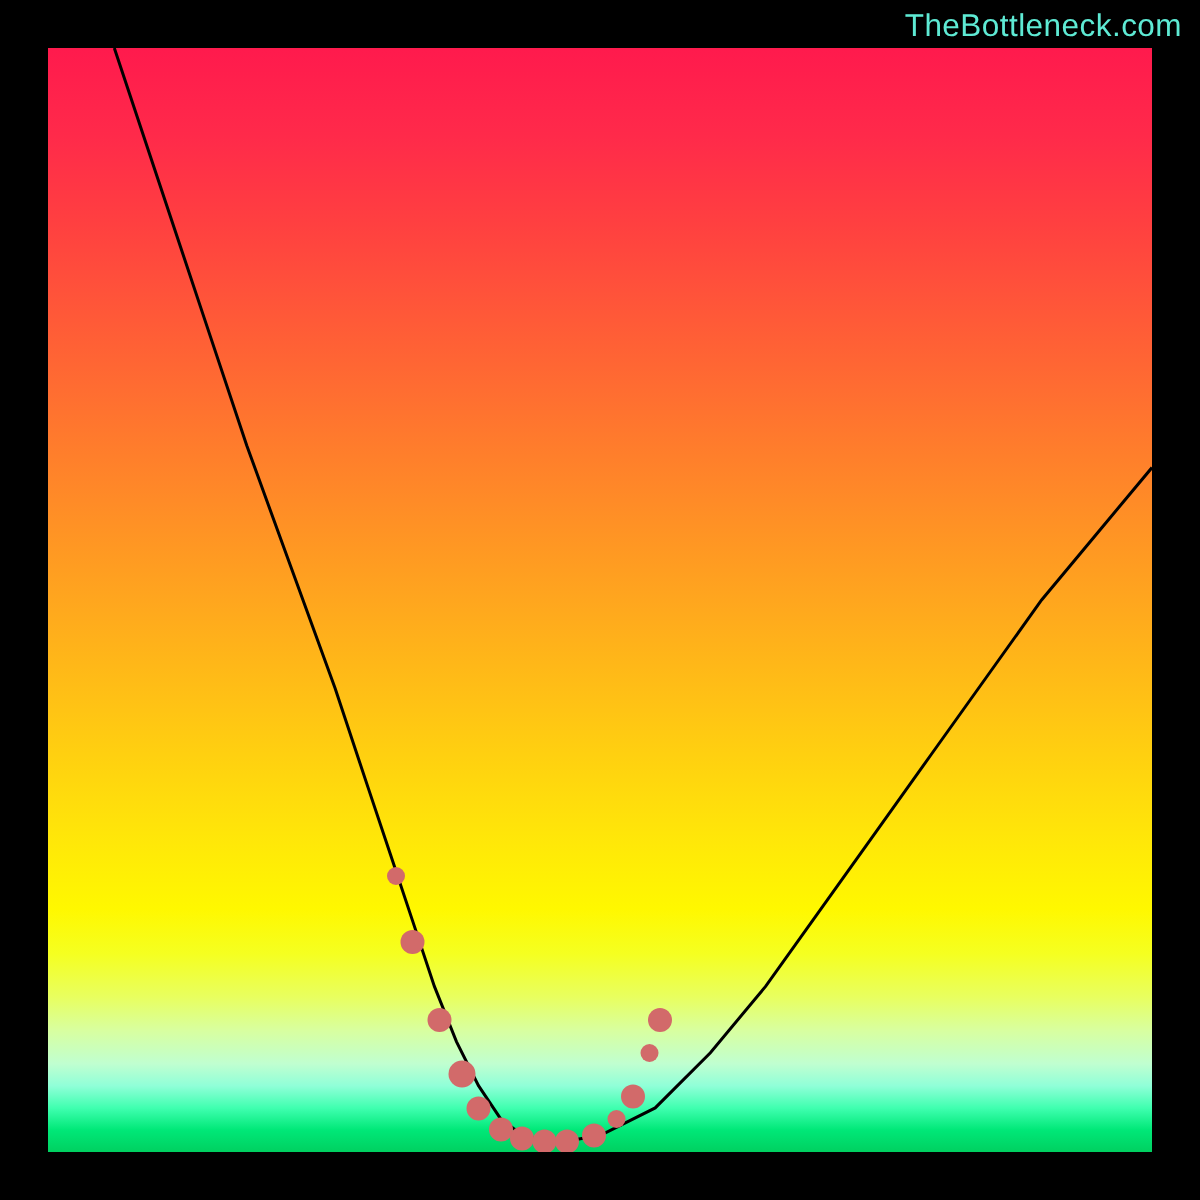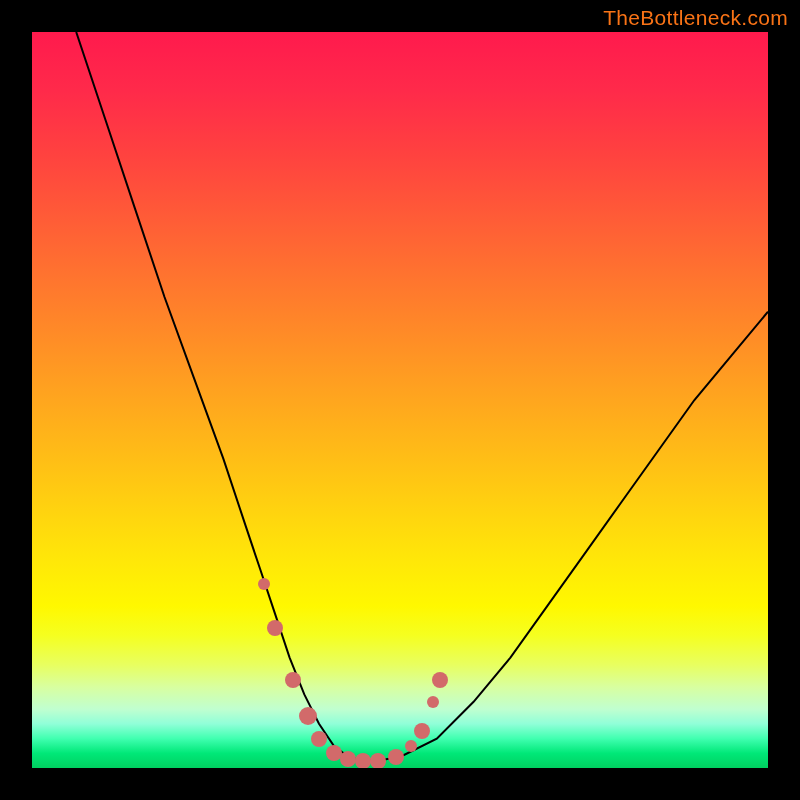--- a/index.html
+++ b/index.html
@@ -49,21 +49,21 @@
       #90ffd8 94%,
       #40ffb0 96%,
       #00e878 98%,
       #00d060 100%
     );
   }
   .watermark {
     position: absolute;
     top: 6px;
     right: 12px;
-    color: #f97316;
+    color: #5eead4;
     font-size: 21px;
     font-weight: 500;
     letter-spacing: 0.3px;
     z-index: 10;
   }
   .curve-svg {
     position: absolute;
     top: 0; left: 0;
     width: 100%;
     height: 100%;

